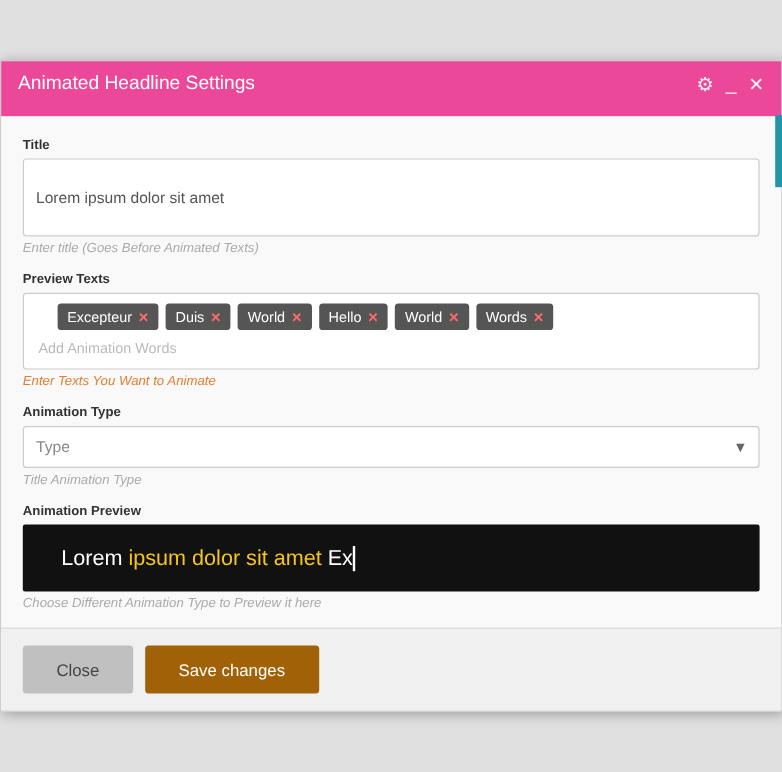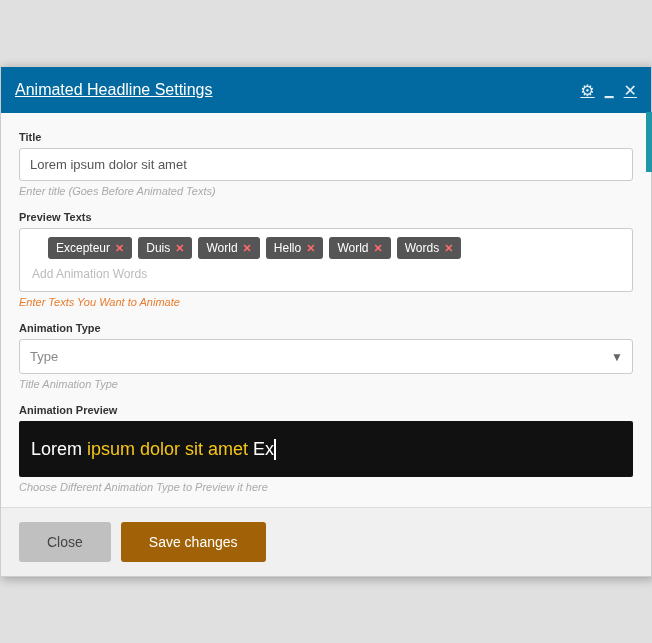--- a/index.html
+++ b/index.html
@@ -13,28 +13,27 @@
     }
     .window {
       width: 652px;
       background: #f5f5f5;
       border: 1px solid #ccc;
       box-shadow: 2px 2px 10px rgba(0,0,0,0.3);
       display: flex;
       flex-direction: column;
     }
     .titlebar {
-      background: #0369a1;
+      background: #ec4899;
       color: white;
       padding: 10px 14px;
       display: flex;
-      align-items: center;
+      align-items: flex-start;
       justify-content: space-between;
       height: 46px;
-      text-decoration: underline;
     }
     .titlebar-title {
       font-size: 16px;
       font-weight: normal;
     }
     .titlebar-controls {
       display: flex;
       gap: 10px;
       align-items: center;
     }
@@ -65,21 +64,21 @@
       font-style: italic;
     }
     .field-hint span {
       color: #e87c2e;
       font-style: italic;
     }
     .text-input {
       width: 100%;
       border: 1px solid #ccc;
       border-radius: 3px;
-      padding: 8px 10px;
+      padding: 24px 10px;
       font-size: 13px;
       color: #555;
       background: white;
       outline: none;
     }
     .tags-container {
       width: 100%;
       border: 1px solid #ccc;
       border-radius: 3px;
       background: white;
@@ -137,21 +136,21 @@
       top: 50%;
       transform: translateY(-50%);
       color: #666;
       pointer-events: none;
       font-size: 12px;
     }
     .preview-box {
       width: 100%;
       background: #111;
       color: white;
-      padding: 14px 12px;
+      padding: 14px 32px;
       font-size: 18px;
       border-radius: 2px;
       min-height: 56px;
       display: flex;
       align-items: center;
     }
     .preview-text-static {
       color: white;
       font-weight: normal;
     }

